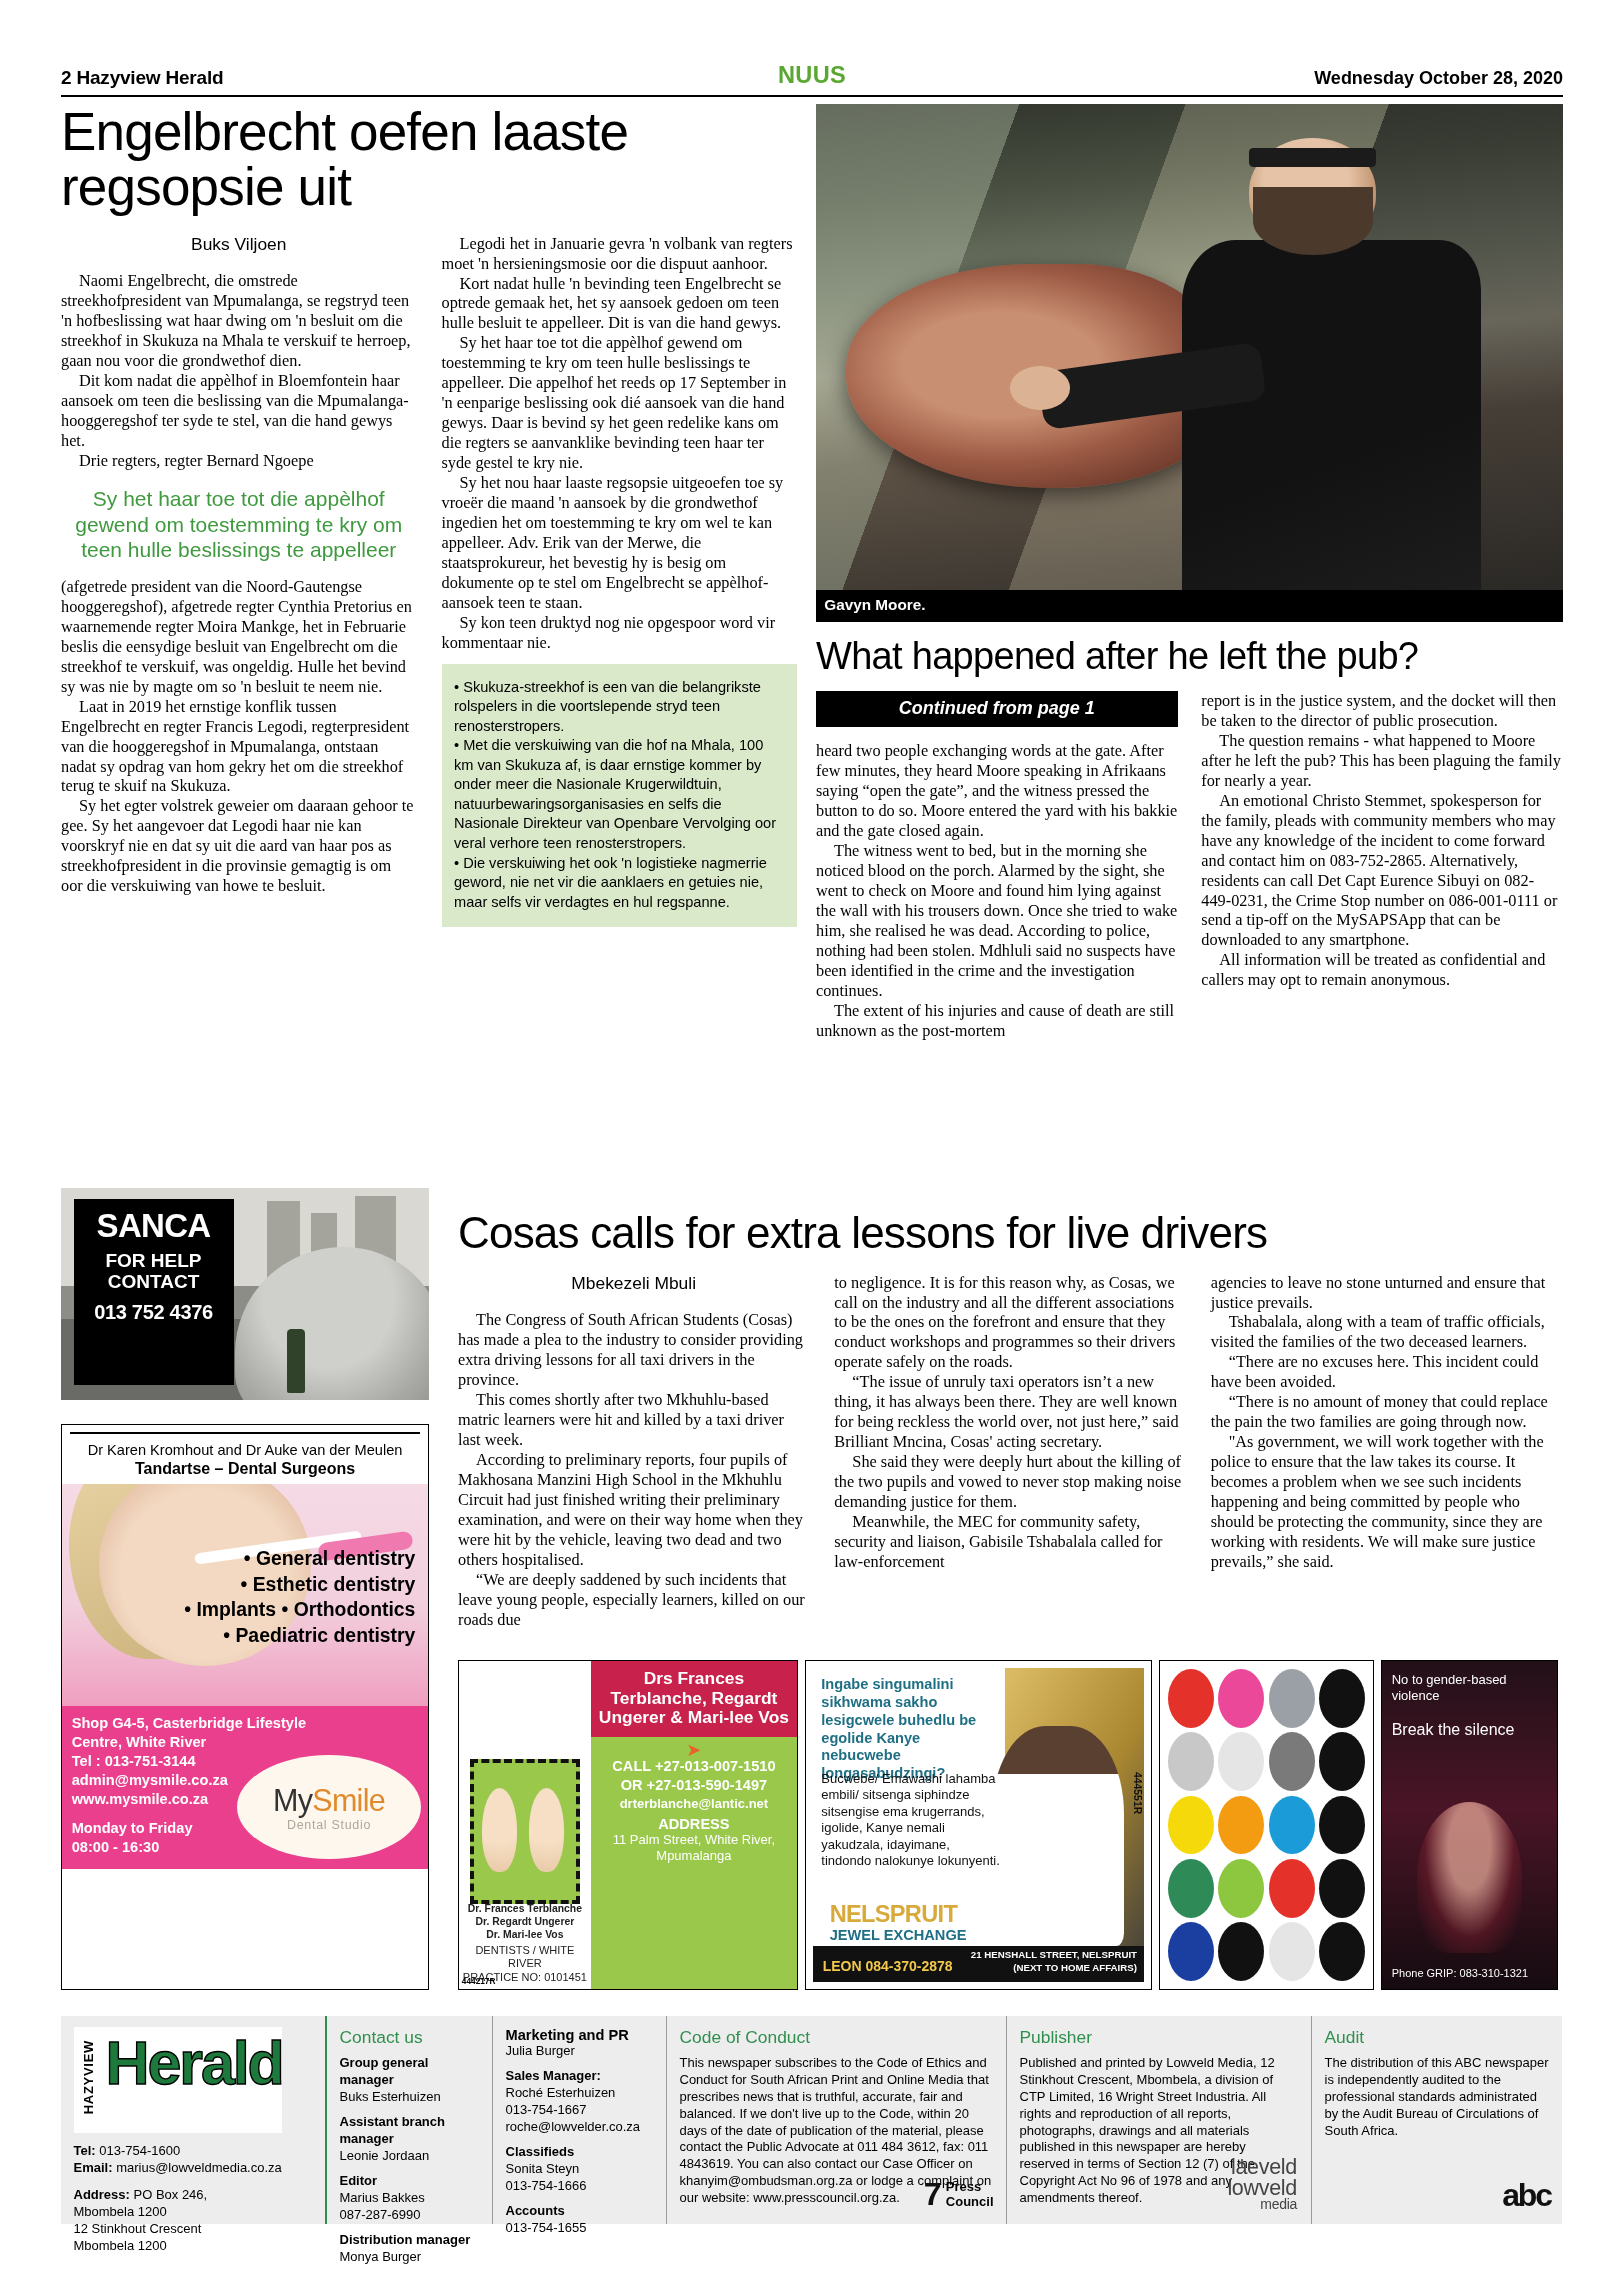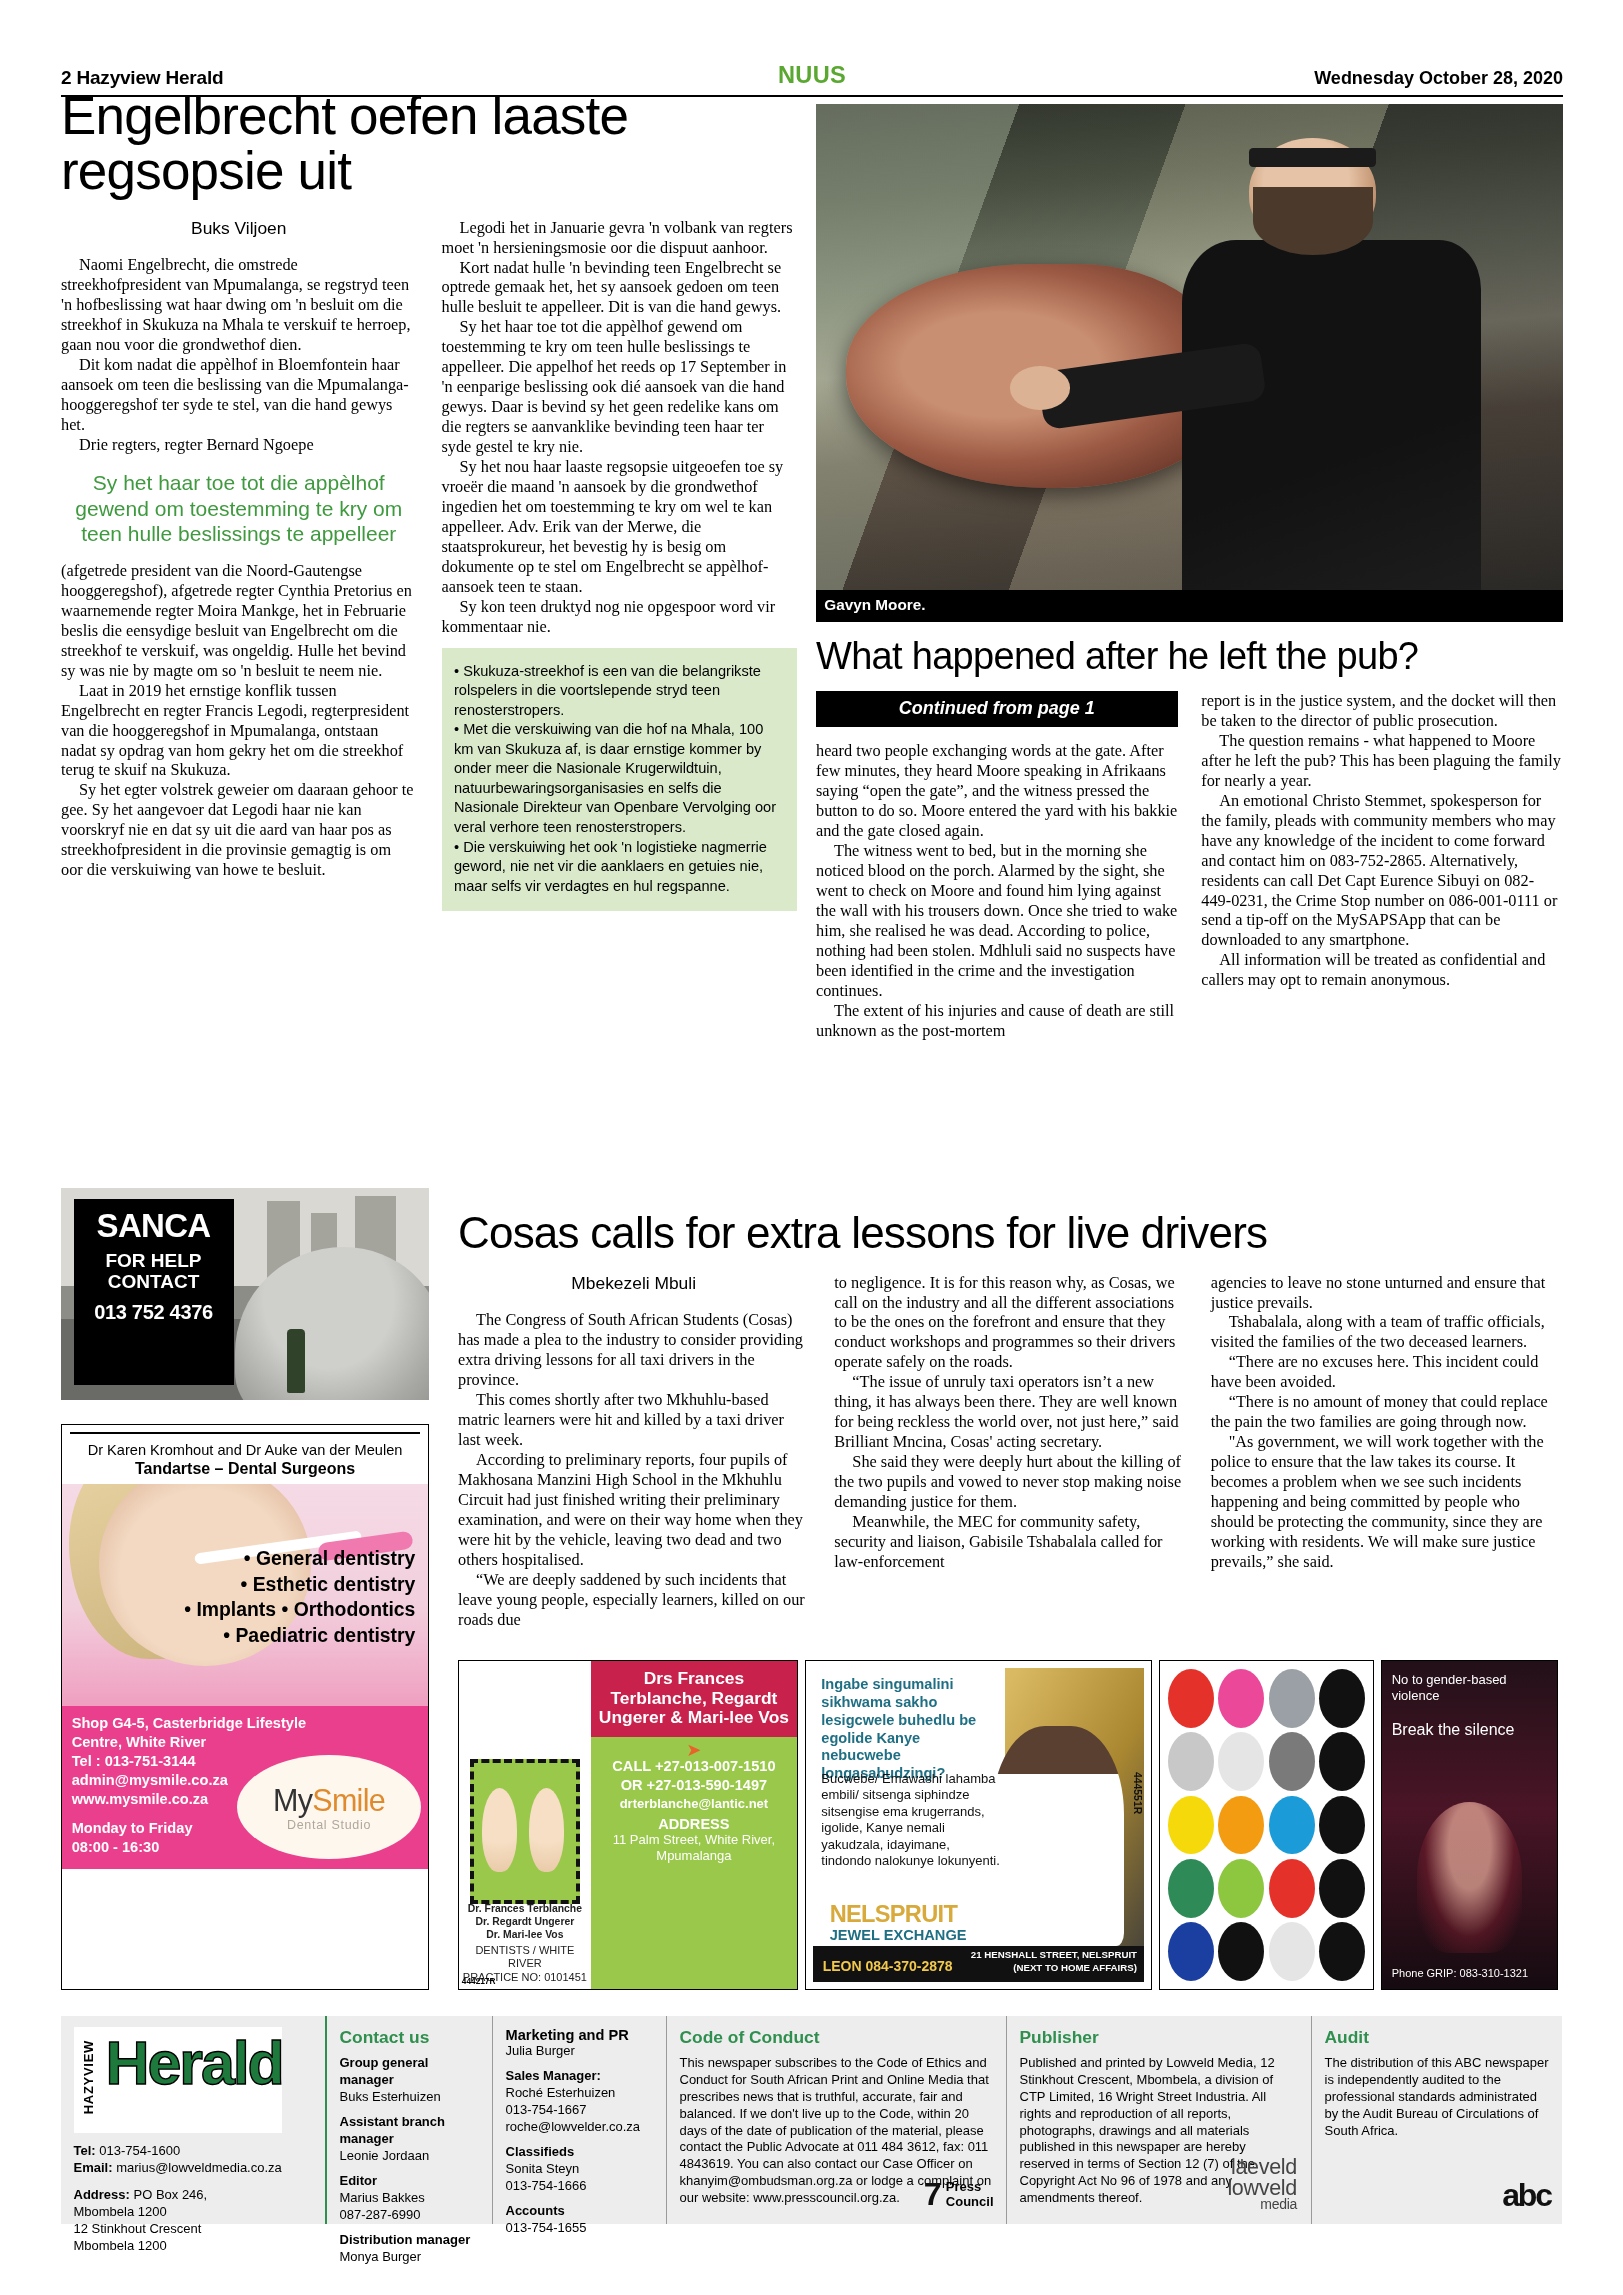--- a/index.html
+++ b/index.html
@@ -21,21 +21,21 @@
   .date{ position:absolute; right:0; bottom:5.6px; font-weight:bold; font-size:18px;}
 
   
   .serif{ font-family:"Liberation Serif", serif; font-size:16.3px; line-height:1.225; text-align:left;}
   .serif p{ text-indent:18px; }
   .serif p.noind{ text-indent:0; }
 
   .byline{ font-size:17.4px; text-align:center; margin-bottom:16.7px; font-family:"Liberation Sans",sans-serif;}
 
   
-  .a1{ position:absolute; left:61px; top:88px; width:736px; }
+  .a1{ position:absolute; left:61px; top:104px; width:736px; }
   .a1 h1{
     font-family:"Liberation Sans", sans-serif;
     font-weight:400; font-size:53px; line-height:1.04; letter-spacing:-0.8px;
     margin-bottom:19.4px;
   }
   .cols2{ display:flex; gap:25px; }
   .col{ flex:1 1 0; min-width:0; }
 
   .pullquote{
     color:#3f9a3f; font-size:21px; line-height:1.22; text-align:center;
@@ -218,21 +218,21 @@
   .gbv .fig{ position:absolute; left:20%; bottom:36px; width:60%; height:46%;
      background:radial-gradient(ellipse at 50% 30%, rgba(255,190,170,.65) 0 28%, rgba(120,30,45,.5) 60%, rgba(0,0,0,0) 85%);
      border-radius:50% 50% 30% 30%;}
 
   
   .footer{ position:absolute; left:61px; top:2016px; width:1501px; height:208px;
      background:#ededed; display:flex; }
   .f-col{ padding:11px 12.5px; position:relative; }
   .f-sep{ border-left:2.1px solid #2f8f4e; }
   .f-sep-g{ border-left:1.4px solid #9a9a9a; }
-  .f-head{ color:#2f8f4e; font-weight:bold; font-size:17.4px; margin-bottom:7px;}
+  .f-head{ color:#2f8f4e; font-weight:normal; font-size:17.4px; margin-bottom:7px;}
   .f-head-b{ font-weight:bold; font-size:14.6px; }
   .f-txt{ font-size:13px; line-height:1.3; }
   .f-b{ font-weight:bold; }
   .logo-box{ background:#fff; width:208px; height:106px; position:relative; margin-bottom:9.7px;}
   .logo-box .hz{ position:absolute; left:7px; top:12.5px; writing-mode:vertical-rl;
      transform:rotate(180deg); font-weight:bold; font-size:13px; letter-spacing:0.7px;}
   .logo-box .hd{ position:absolute; left:32px; top:5.6px; font-weight:bold; font-size:61px;
      color:#1d7a3c; letter-spacing:-2.1px; line-height:1;
      -webkit-text-stroke:1.4px #000;}
   .abc{ position:absolute; right:11px; bottom:9.7px; font-weight:bold; font-size:32px;

